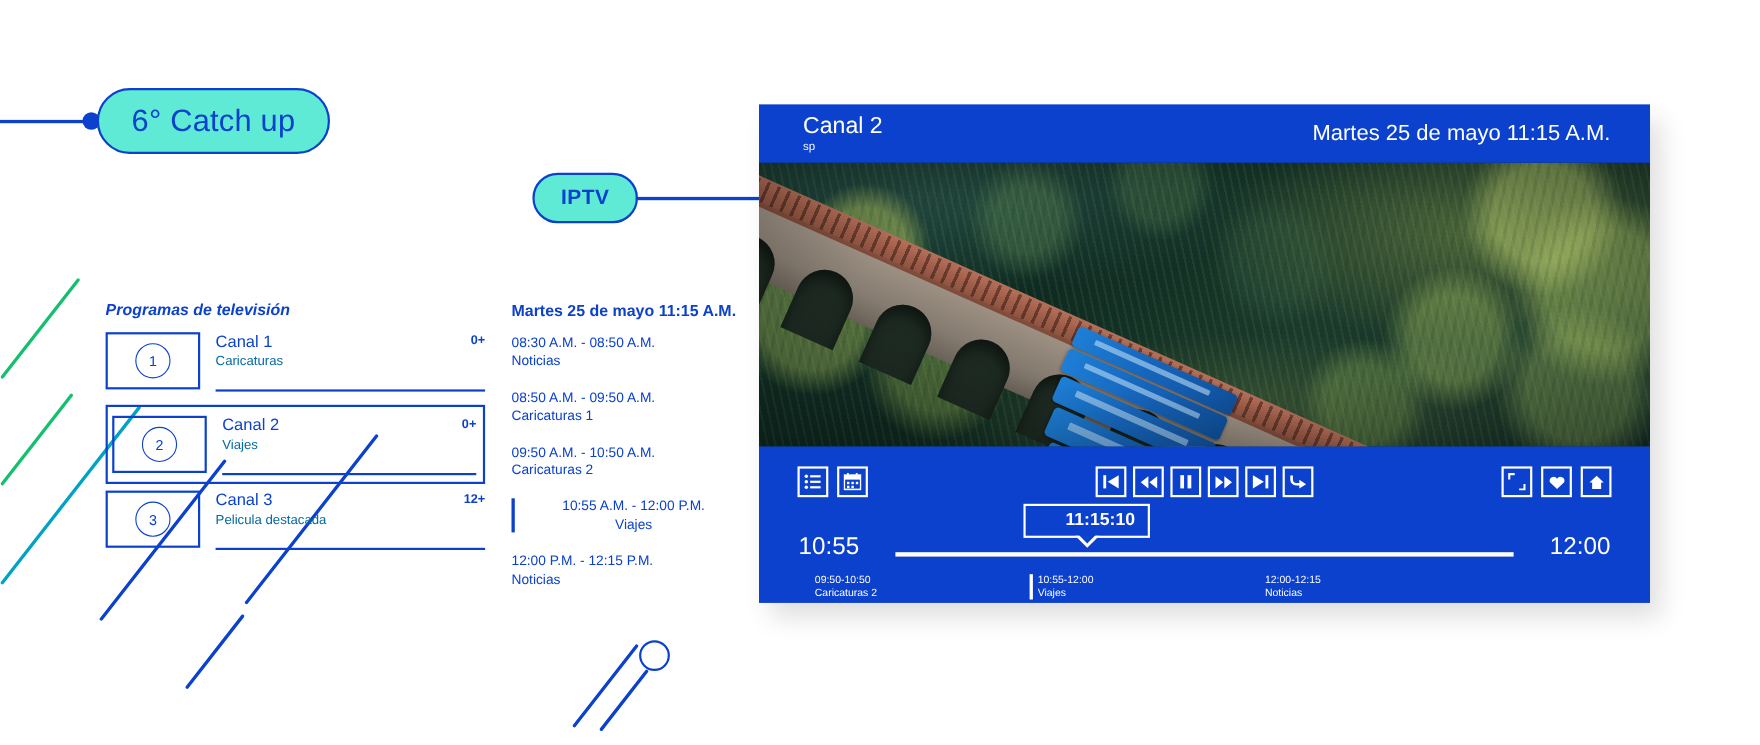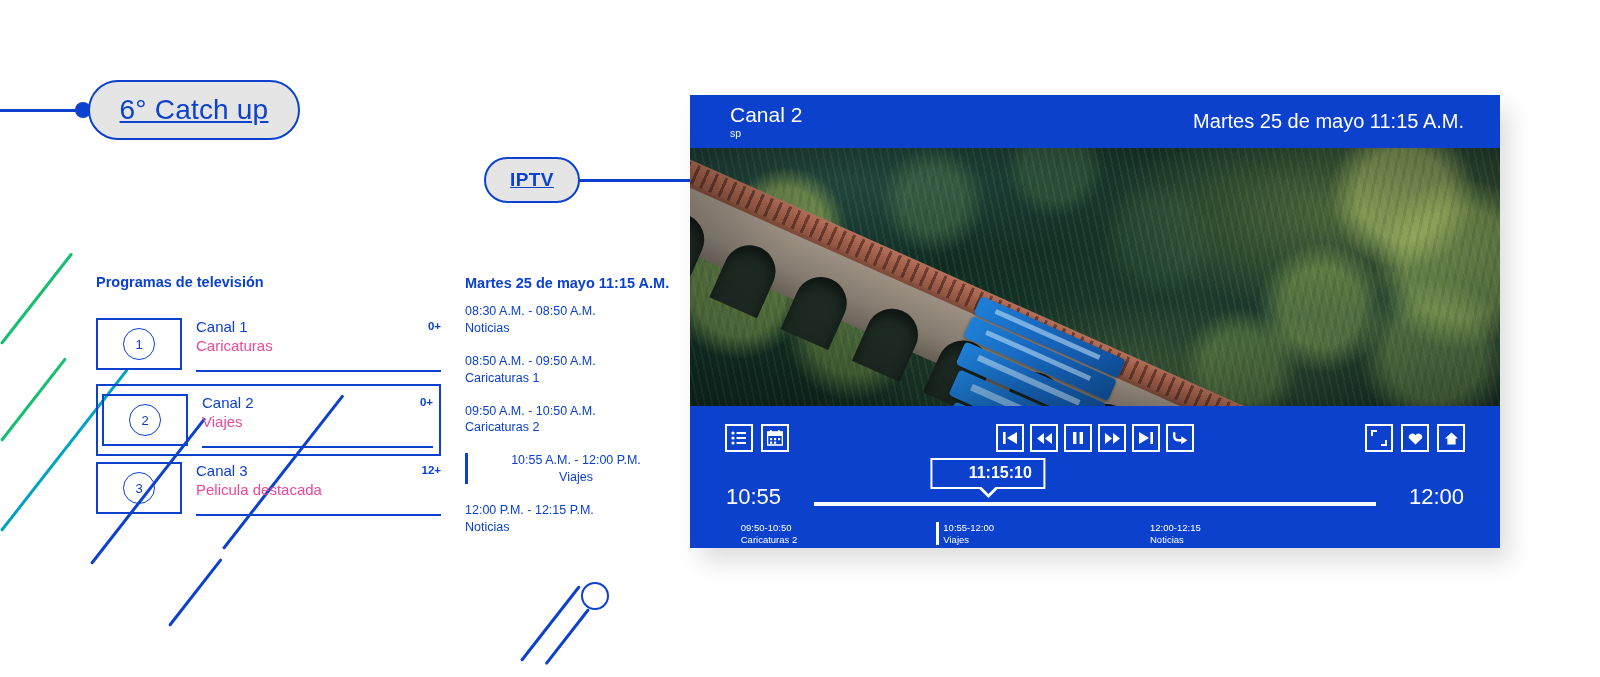--- a/index.html
+++ b/index.html
@@ -10,45 +10,44 @@
     overflow: hidden;
   }
   #root { position: relative; width: 1600px; height: 677px; background:#fff; }
   .deco-line { position: absolute; border-radius: 2px; }
 
   
   .pill {
     position: absolute;
     border: 2.5px solid #0b41cd;
     border-radius: 999px;
-    background: #e5e5e5;
+    background: #5eead4;
     display: flex; align-items: center; justify-content: center;
     color: #0b41cd;
     white-space: nowrap;
-    text-decoration: underline;
   }
   #catchup-pill { left: 88px; top: 80px; width: 212px; height: 60px; }
   #catchup-pill .pill-text { font-size: 28px; letter-spacing: .2px; font-weight: 400; }
   #catchup-dot {
     position: absolute; left: 75px; top: 102px;
     width: 16px; height: 16px; border-radius: 50%; background: #0b41cd;
   }
   #catchup-lead {
     position: absolute; left: 0px; top: 109px; width: 80px; height: 2.5px; background: #0b41cd;
   }
 
   #iptv-pill { left: 484px; top: 157px; width: 96px; height: 46px; }
   #iptv-pill .pill-text { font-size: 19px; font-weight: 700; letter-spacing: .4px; }
   #iptv-lead {
     position: absolute; left: 578px; top: 179px; width: 115px; height: 2.5px; background: #0b41cd;
   }
 
   
   #channels { position: absolute; left: 96px; top: 274px; width: 345px; }
-  #channels-title { font-size: 14.5px; font-weight: 700; color: #0b41cd; margin-bottom: 28px; }
+  #channels-title { font-size: 14.5px; font-weight: 700; color: #0b41cd; margin-bottom: 12px; font-style: italic; }
   .chan-row {
     display: flex; align-items: flex-start;
     height: 60px; margin-bottom: 10px;
     position: relative;
   }
   .chan-row.selected {
     border: 2px solid #0b41cd;
     padding: 8px 6px 8px 4px;
     height: 72px;
     margin-bottom: 6px;
@@ -63,21 +62,21 @@
   .chan-num .circle {
     width: 32px; height: 32px; border-radius: 50%;
     border: 1.6px solid #0b41cd;
     display: flex; align-items: center; justify-content: center;
     font-size: 13px; color: #0b41cd;
   }
   .chan-info {
     flex: 1; margin-left: 14px; position: relative; height: 52px;
   }
   .chan-name { font-size: 15px; color: #0b41cd; line-height: 1.15; }
-  .chan-prog { font-size: 15px; color: #ec4899; margin-top: 2px; }
+  .chan-prog { font-size: 12px; color: #0369a1; margin-top: 2px; }
   .chan-age { position: absolute; right: 0; top: 2px; font-size: 11.5px; color: #0b41cd; font-weight: 600;}
   .chan-underline {
     position: absolute; left: 0; right: 0; bottom: -2px; height: 2px; background: #0b41cd;
   }
 
   
   #schedule { position: absolute; left: 465px; top: 275px; width: 215px; }
   #schedule-title { font-size: 14.5px; font-weight: 700; color: #0b41cd; margin-bottom: 12px; }
   .sched-item { margin-bottom: 16px; position: relative; padding-left: 0; }
   .sched-item.current { padding-left: 7px; text-align: center; }

